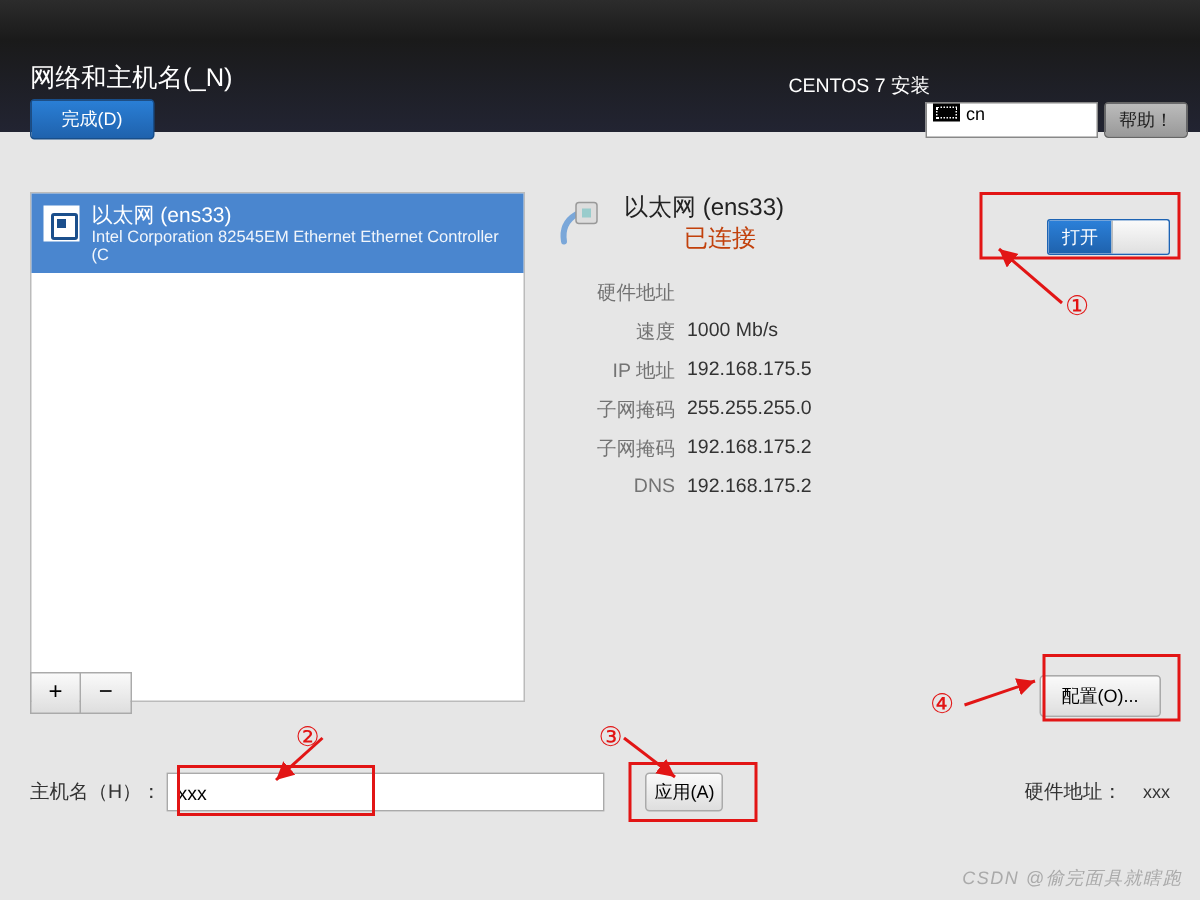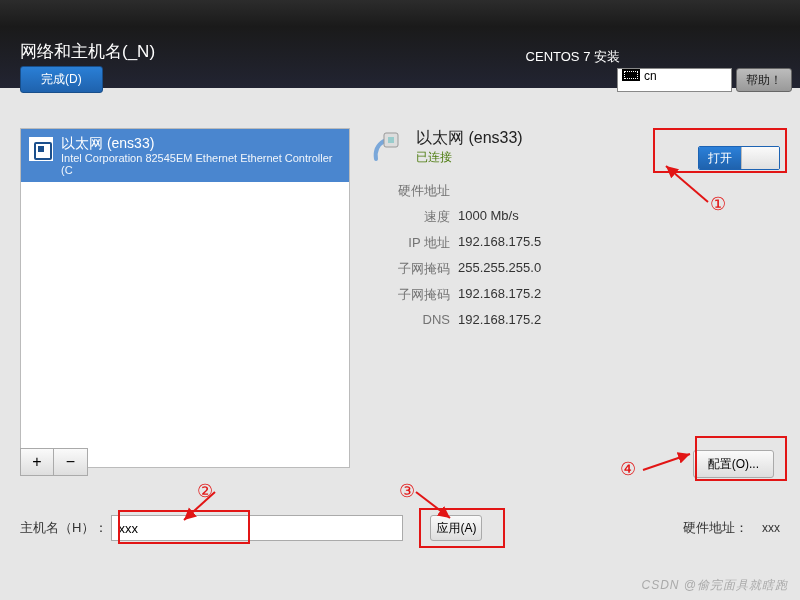--- a/index.html
+++ b/index.html
@@ -20,21 +20,21 @@
   .dev-name { font-size: 14px; line-height: 1.2; }
   .dev-desc { font-size: 11px; opacity: .92; }
   .list-tools { position: absolute; left: 20px; top: 448px; display: flex; }
   .sq-btn { width: 34px; height: 28px; background: linear-gradient(#fafafa,#dedede); border: 1px solid #aaa; font-size: 16px; line-height: 1; display: flex; align-items: center; justify-content: center; cursor: pointer; }
   .sq-btn + .sq-btn { border-left: none; }
   .detail { position: absolute; left: 370px; top: 128px; right: 20px; }
   .detail-head { display: flex; align-items: center; gap: 10px; }
   .eth-icon { width: 36px; height: 36px; position: relative; }
   .eth-icon svg { width: 36px; height: 36px; }
   .detail-title { font-size: 16px; color: #222; }
-  .detail-status { font-size: 12px; color: #4d7c0f; }
+  .detail-status { font-size: 16px; color: #c2410c; margin-left: 40px; }
   .toggle-wrap { position: absolute; right: 0; top: 18px; }
   .toggle { width: 82px; height: 24px; border: 1px solid #1d63b3; background: #fff; display: flex; border-radius: 2px; overflow: hidden; cursor: pointer; }
   .toggle-label { flex: 1; background: linear-gradient(#2b80d9,#1f62ad); color: #fff; font-size: 12px; display: flex; align-items: center; justify-content: center; text-align: center; }
   .toggle-handle { width: 38px; background: linear-gradient(#fafafa,#e0e0e0); border-left: 1px solid #bbb; }
   .info-table { margin-top: 12px; margin-left: 10px; }
   .info-row { display: flex; font-size: 13px; color: #333; padding: 4px 0; }
   .info-label { width: 70px; text-align: right; margin-right: 8px; color: #737373; }
   .btn-config { position: absolute; right: 26px; top: 450px; height: 28px; padding: 0 14px; background: linear-gradient(#fafafa,#dedede); border: 1px solid #aaa; font-size: 12px; cursor: pointer; border-radius: 3px; }
   .host-row { position: absolute; left: 20px; top: 515px; right: 20px; display: flex; align-items: center; font-size: 13px; color: #333; gap: 4px; }
   .host-input { width: 292px; height: 26px; border: 1px solid #aaa; padding: 0 6px; font-size: 13px; }

